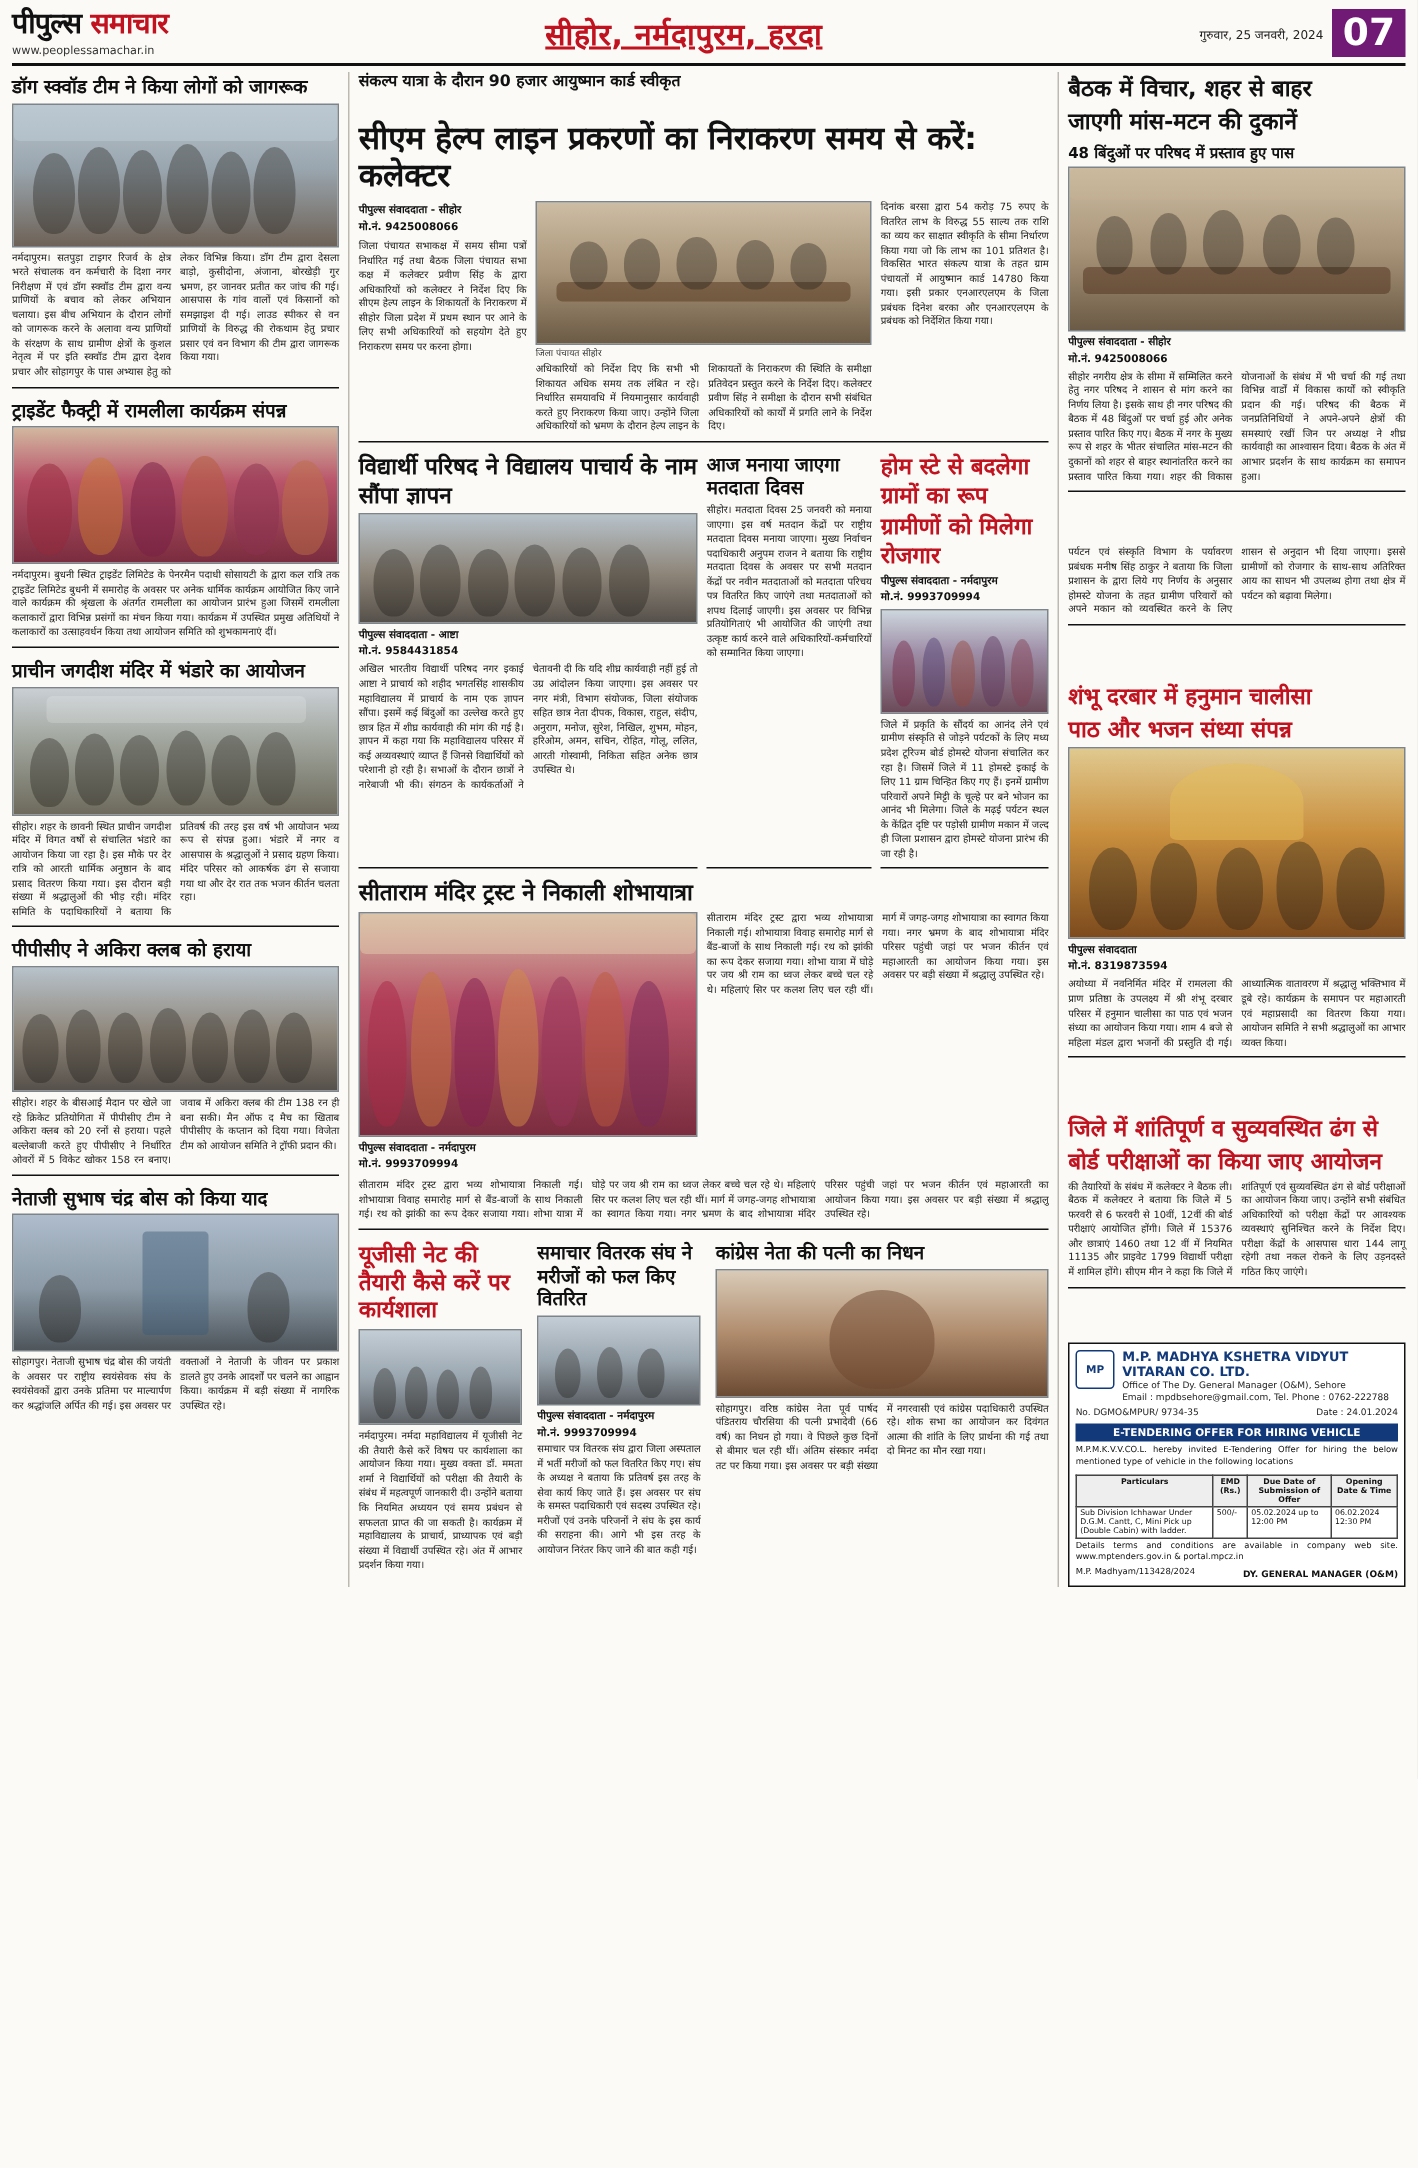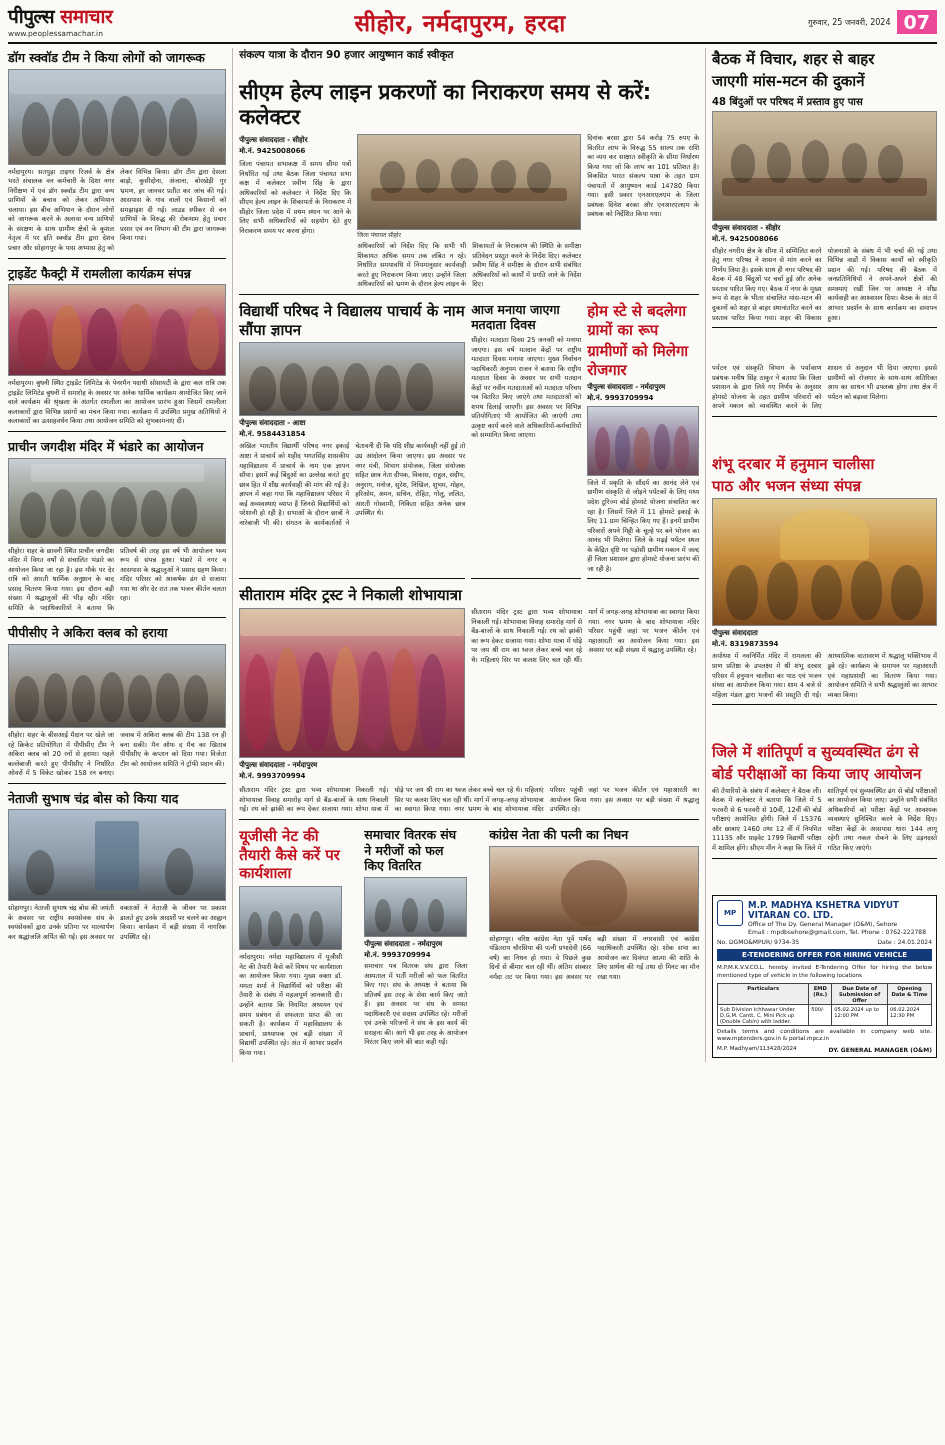--- a/index.html
+++ b/index.html
@@ -25,27 +25,28 @@
     margin-bottom: 4px;
   }
   .mast-left { display:flex; flex-direction:column; }
   .mast-logo {
     font-size: 19px; font-weight: bold; letter-spacing: -0.5px;
     line-height: 1;
   }
   .mast-logo .red { color:#c1121f; }
   .mast-url { font-size: 7.5px; color:#333; margin-top:3px; }
   .mast-center {
-    color: #c1121f; font-size: 23px; font-weight: bold;
+    color: #c1121f; font-size: 20px; font-weight: bold;
     letter-spacing: 0.5px;
+    text-decoration: underline;
   }
   .mast-right { display:flex; align-items:center; gap:6px; }
   .mast-date { font-size: 8px; text-align:right; color:#222; }
   .mast-page {
-    background:#ec4899; color:#fff; font-size:19px; font-weight:bold;
+    background:#701a75; color:#fff; font-size:25px; font-weight:bold;
     padding: 1px 7px; line-height:1.2;
   }
   
   .cols { display:flex; gap:6px; }
   .col { display:flex; flex-direction:column; gap:5px; }
   .c1 { width: 226px; }
   .c2 { width: 226px; }
   .c4 { width: 233px; gap: 36px; }
   .rule-v { width:1px; background:#bdb9b0; }
   .block { border-bottom:1px solid #111; padding-bottom:4px; }
@@ -303,21 +304,21 @@
             <div class="byline" style="margin-top:3px">पीपुल्स संवाददाता - नर्मदापुरम</div>
             <div class="byline">मो.नं. 9993709994</div>
           </div>
           <div style="flex:1">
             <div class="body body2">सीताराम मंदिर ट्रस्ट द्वारा भव्य शोभायात्रा निकाली गई। शोभायात्रा विवाह समारोह मार्ग से बैंड-बाजों के साथ निकाली गई। रथ को झांकी का रूप देकर सजाया गया। शोभा यात्रा में घोड़े पर जय श्री राम का ध्वज लेकर बच्चे चल रहे थे। महिलाएं सिर पर कलश लिए चल रही थीं। मार्ग में जगह-जगह शोभायात्रा का स्वागत किया गया। नगर भ्रमण के बाद शोभायात्रा मंदिर परिसर पहुंची जहां पर भजन कीर्तन एवं महाआरती का आयोजन किया गया। इस अवसर पर बड़ी संख्या में श्रद्धालु उपस्थित रहे।</div>
           </div>
         </div>
         <div class="body body3" style="margin-top:3px">सीताराम मंदिर ट्रस्ट द्वारा भव्य शोभायात्रा निकाली गई। शोभायात्रा विवाह समारोह मार्ग से बैंड-बाजों के साथ निकाली गई। रथ को झांकी का रूप देकर सजाया गया। शोभा यात्रा में घोड़े पर जय श्री राम का ध्वज लेकर बच्चे चल रहे थे। महिलाएं सिर पर कलश लिए चल रही थीं। मार्ग में जगह-जगह शोभायात्रा का स्वागत किया गया। नगर भ्रमण के बाद शोभायात्रा मंदिर परिसर पहुंची जहां पर भजन कीर्तन एवं महाआरती का आयोजन किया गया। इस अवसर पर बड़ी संख्या में श्रद्धालु उपस्थित रहे।</div>
       </div>
 
-      <div style="display:flex;gap:22px" class="block nob">
+      <div style="display:flex;gap:10px" class="block nob">
         <div style="width:110px">
           <div class="hl-m hl-red">यूजीसी नेट की तैयारी कैसे करें पर कार्यशाला</div>
           <div class="photo ph-hall" style="height:64px;margin-top:3px">
             <div class="figblobs">
               <i style="left:8%;top:40%;width:14%;height:54%"></i>
               <i style="left:28%;top:38%;width:14%;height:56%"></i>
               <i style="left:48%;top:41%;width:14%;height:53%"></i>
               <i style="left:68%;top:39%;width:14%;height:55%"></i>
             </div>
           </div>

